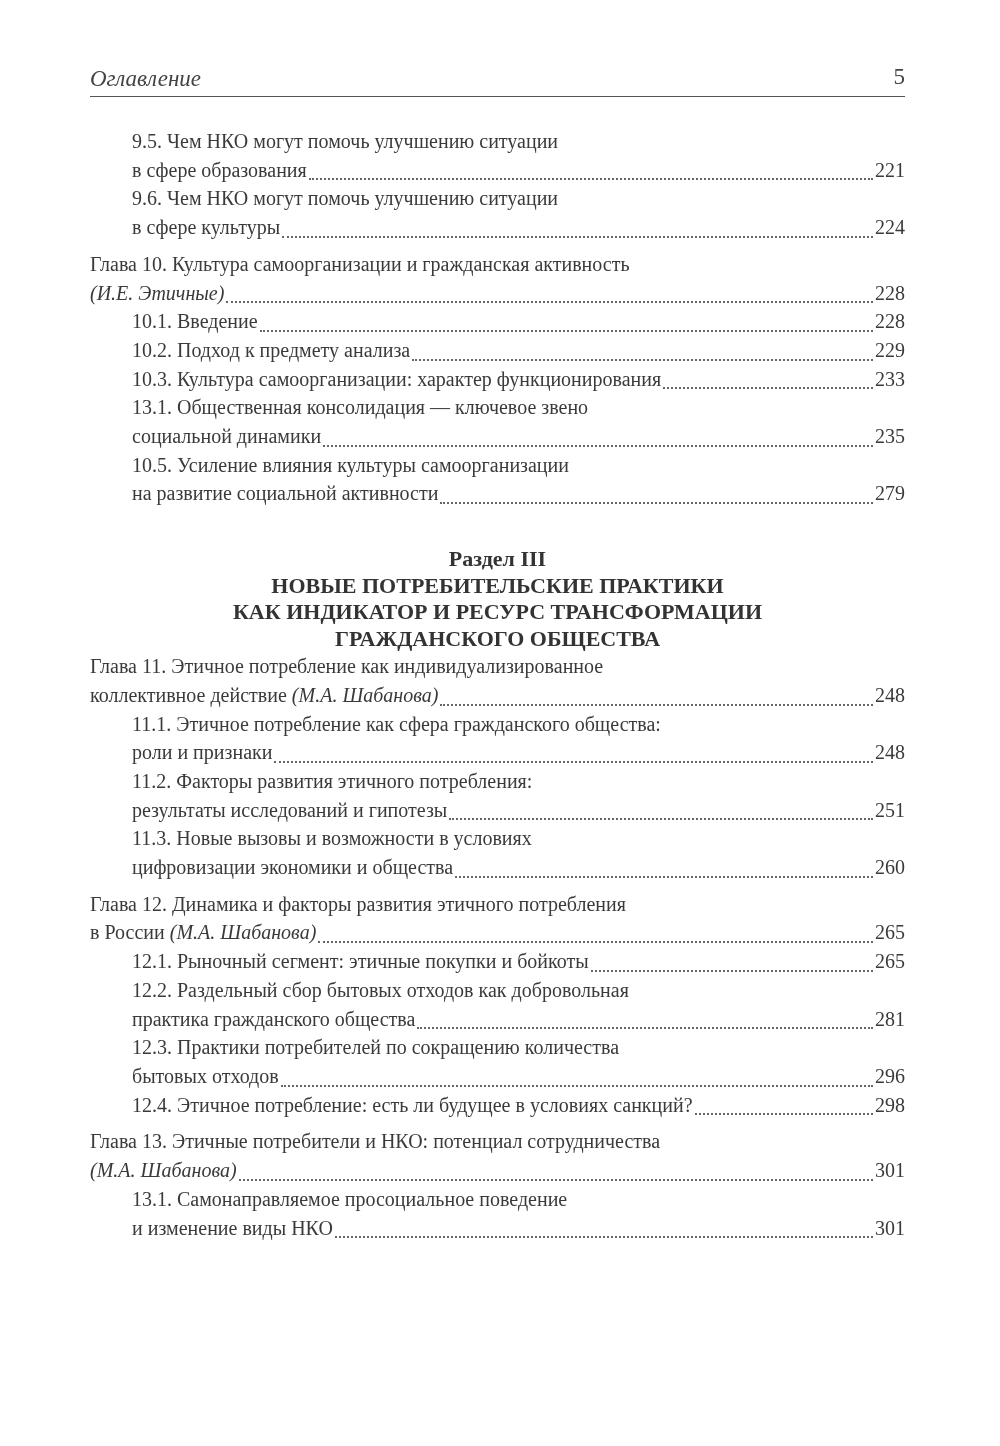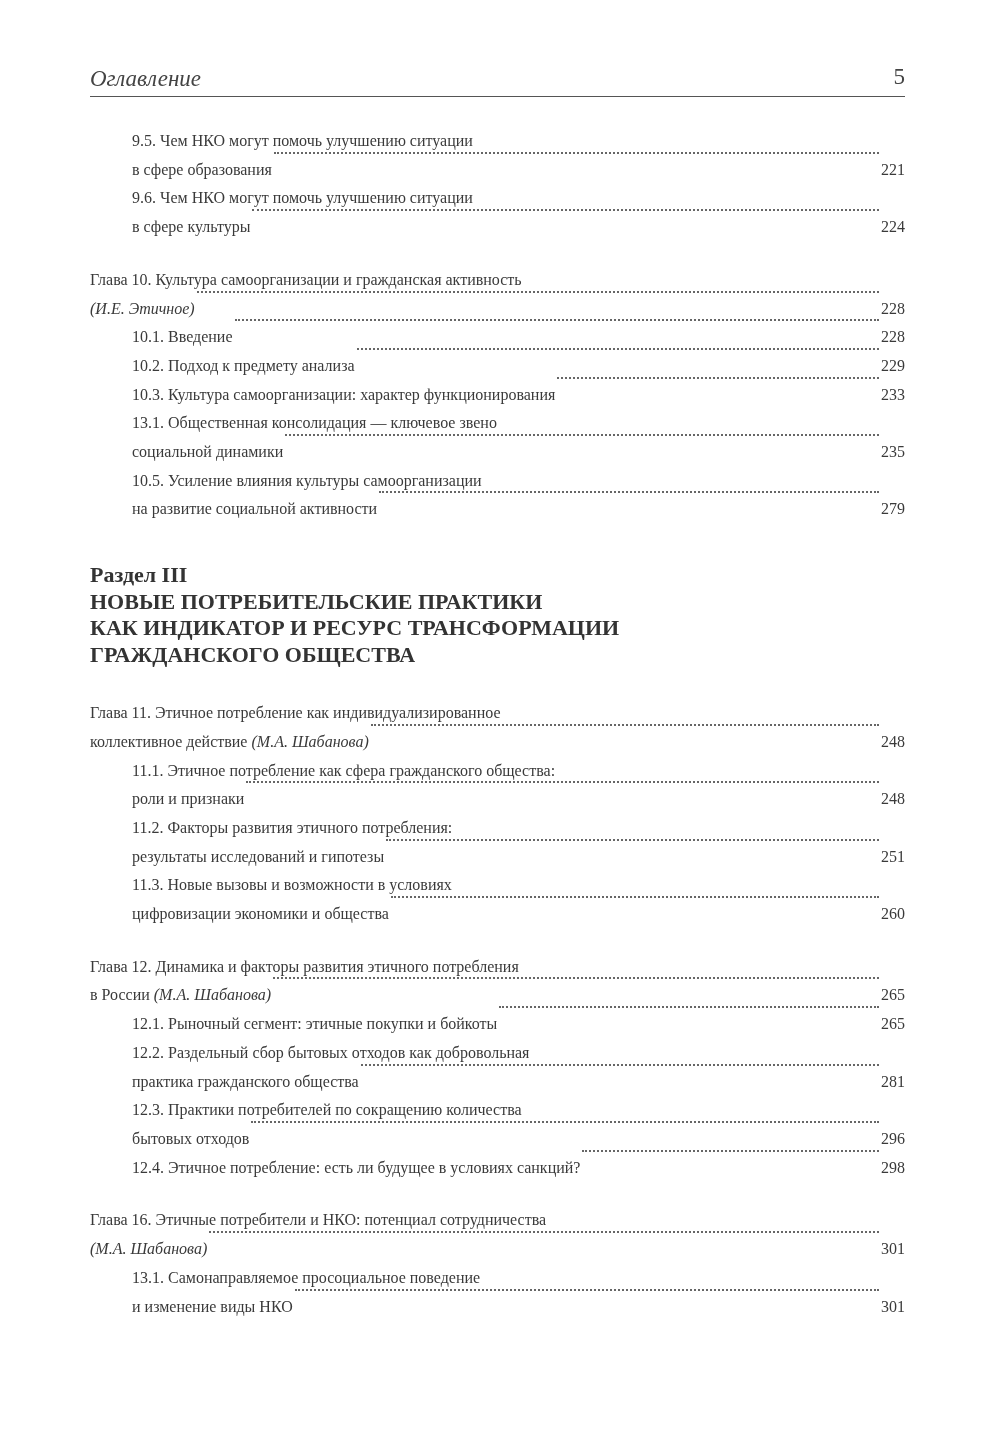--- a/index.html
+++ b/index.html
@@ -17,34 +17,34 @@
     font-style: italic; font-size: 23px; color: #444;
   }
   .page-num {
     position: absolute; right: 0; top: -2px; font-size: 23px; color: #444;
   }
   .rule {
     position: absolute; top: 96px; left: 0; width: 815px; height: 0;
     border-top: 1.5px solid #555;
   }
   .toc { position: absolute; top: 127px; left: 0; width: 815px; }
-  .entry { font-size: 16px; line-height: 28.7px; }
+  .entry { font-size: 20px; line-height: 28.7px; }
   .entry.sub { padding-left: 42px; }
-  .line { display: flex; align-items: flex-start; white-space: nowrap; }
+  .line { display: flex; align-items: flex-end; white-space: nowrap; }
   .line .t { flex: 0 0 auto; }
   .line .dots {
     flex: 1 1 auto; overflow: hidden; margin: 0 2px;
     border-bottom: 2px dotted #666; height: 0; transform: translateY(-4px);
   }
   .line .pg { flex: 0 0 auto; }
   .it { font-style: italic; }
-  .chapter { margin-top: 24px; }
+  .chapter { margin-top: 8px; }
   .section-head {
-    font-weight: bold; font-size: 22px; line-height: 26.5px;
-    margin-top: 38px; margin-bottom: 31px; color: #333;
+    text-align: center; font-weight: bold; font-size: 22px; line-height: 26.5px;
+    margin-top: 38px; color: #333;
   }
 </style>
 </head>
 <body>
 
 <div class="page">
   <div class="running-head">
     <div class="running-title">Оглавление</div>
     <div class="page-num">5</div>
   </div>
@@ -66,21 +66,21 @@
       <div class="line">
           <span class="t">в сфере культуры</span>
           <span class="dots"></span>
           <span class="pg">224</span>
         </div>
     </div>
 
     <div class="entry chapter">
       <div>Глава 10. Культура самоорганизации и гражданская активность</div>
       <div class="line">
-          <span class="t it">(И.Е. Этичное)</span>
+          <span class="t it">(И.Е. Этичные)</span>
           <span class="dots"></span>
           <span class="pg">228</span>
         </div>
     </div>
     <div class="entry sub">
       <div class="line">
           <span class="t">10.1. Введение</span>
           <span class="dots"></span>
           <span class="pg">228</span>
         </div>
@@ -189,21 +189,21 @@
     </div>
     <div class="entry sub">
       <div class="line">
           <span class="t">12.4. Этичное потребление: есть ли будущее в условиях санкций?</span>
           <span class="dots"></span>
           <span class="pg">298</span>
         </div>
     </div>
 
     <div class="entry chapter">
-      <div>Глава 16. Этичные потребители и НКО: потенциал сотрудничества</div>
+      <div>Глава 13. Этичные потребители и НКО: потенциал сотрудничества</div>
       <div class="line">
           <span class="t it">(М.А. Шабанова)</span>
           <span class="dots"></span>
           <span class="pg">301</span>
         </div>
     </div>
     <div class="entry sub">
       <div>13.1. Самонаправляемое просоциальное поведение</div>
       <div class="line">
           <span class="t">и изменение виды НКО</span>

